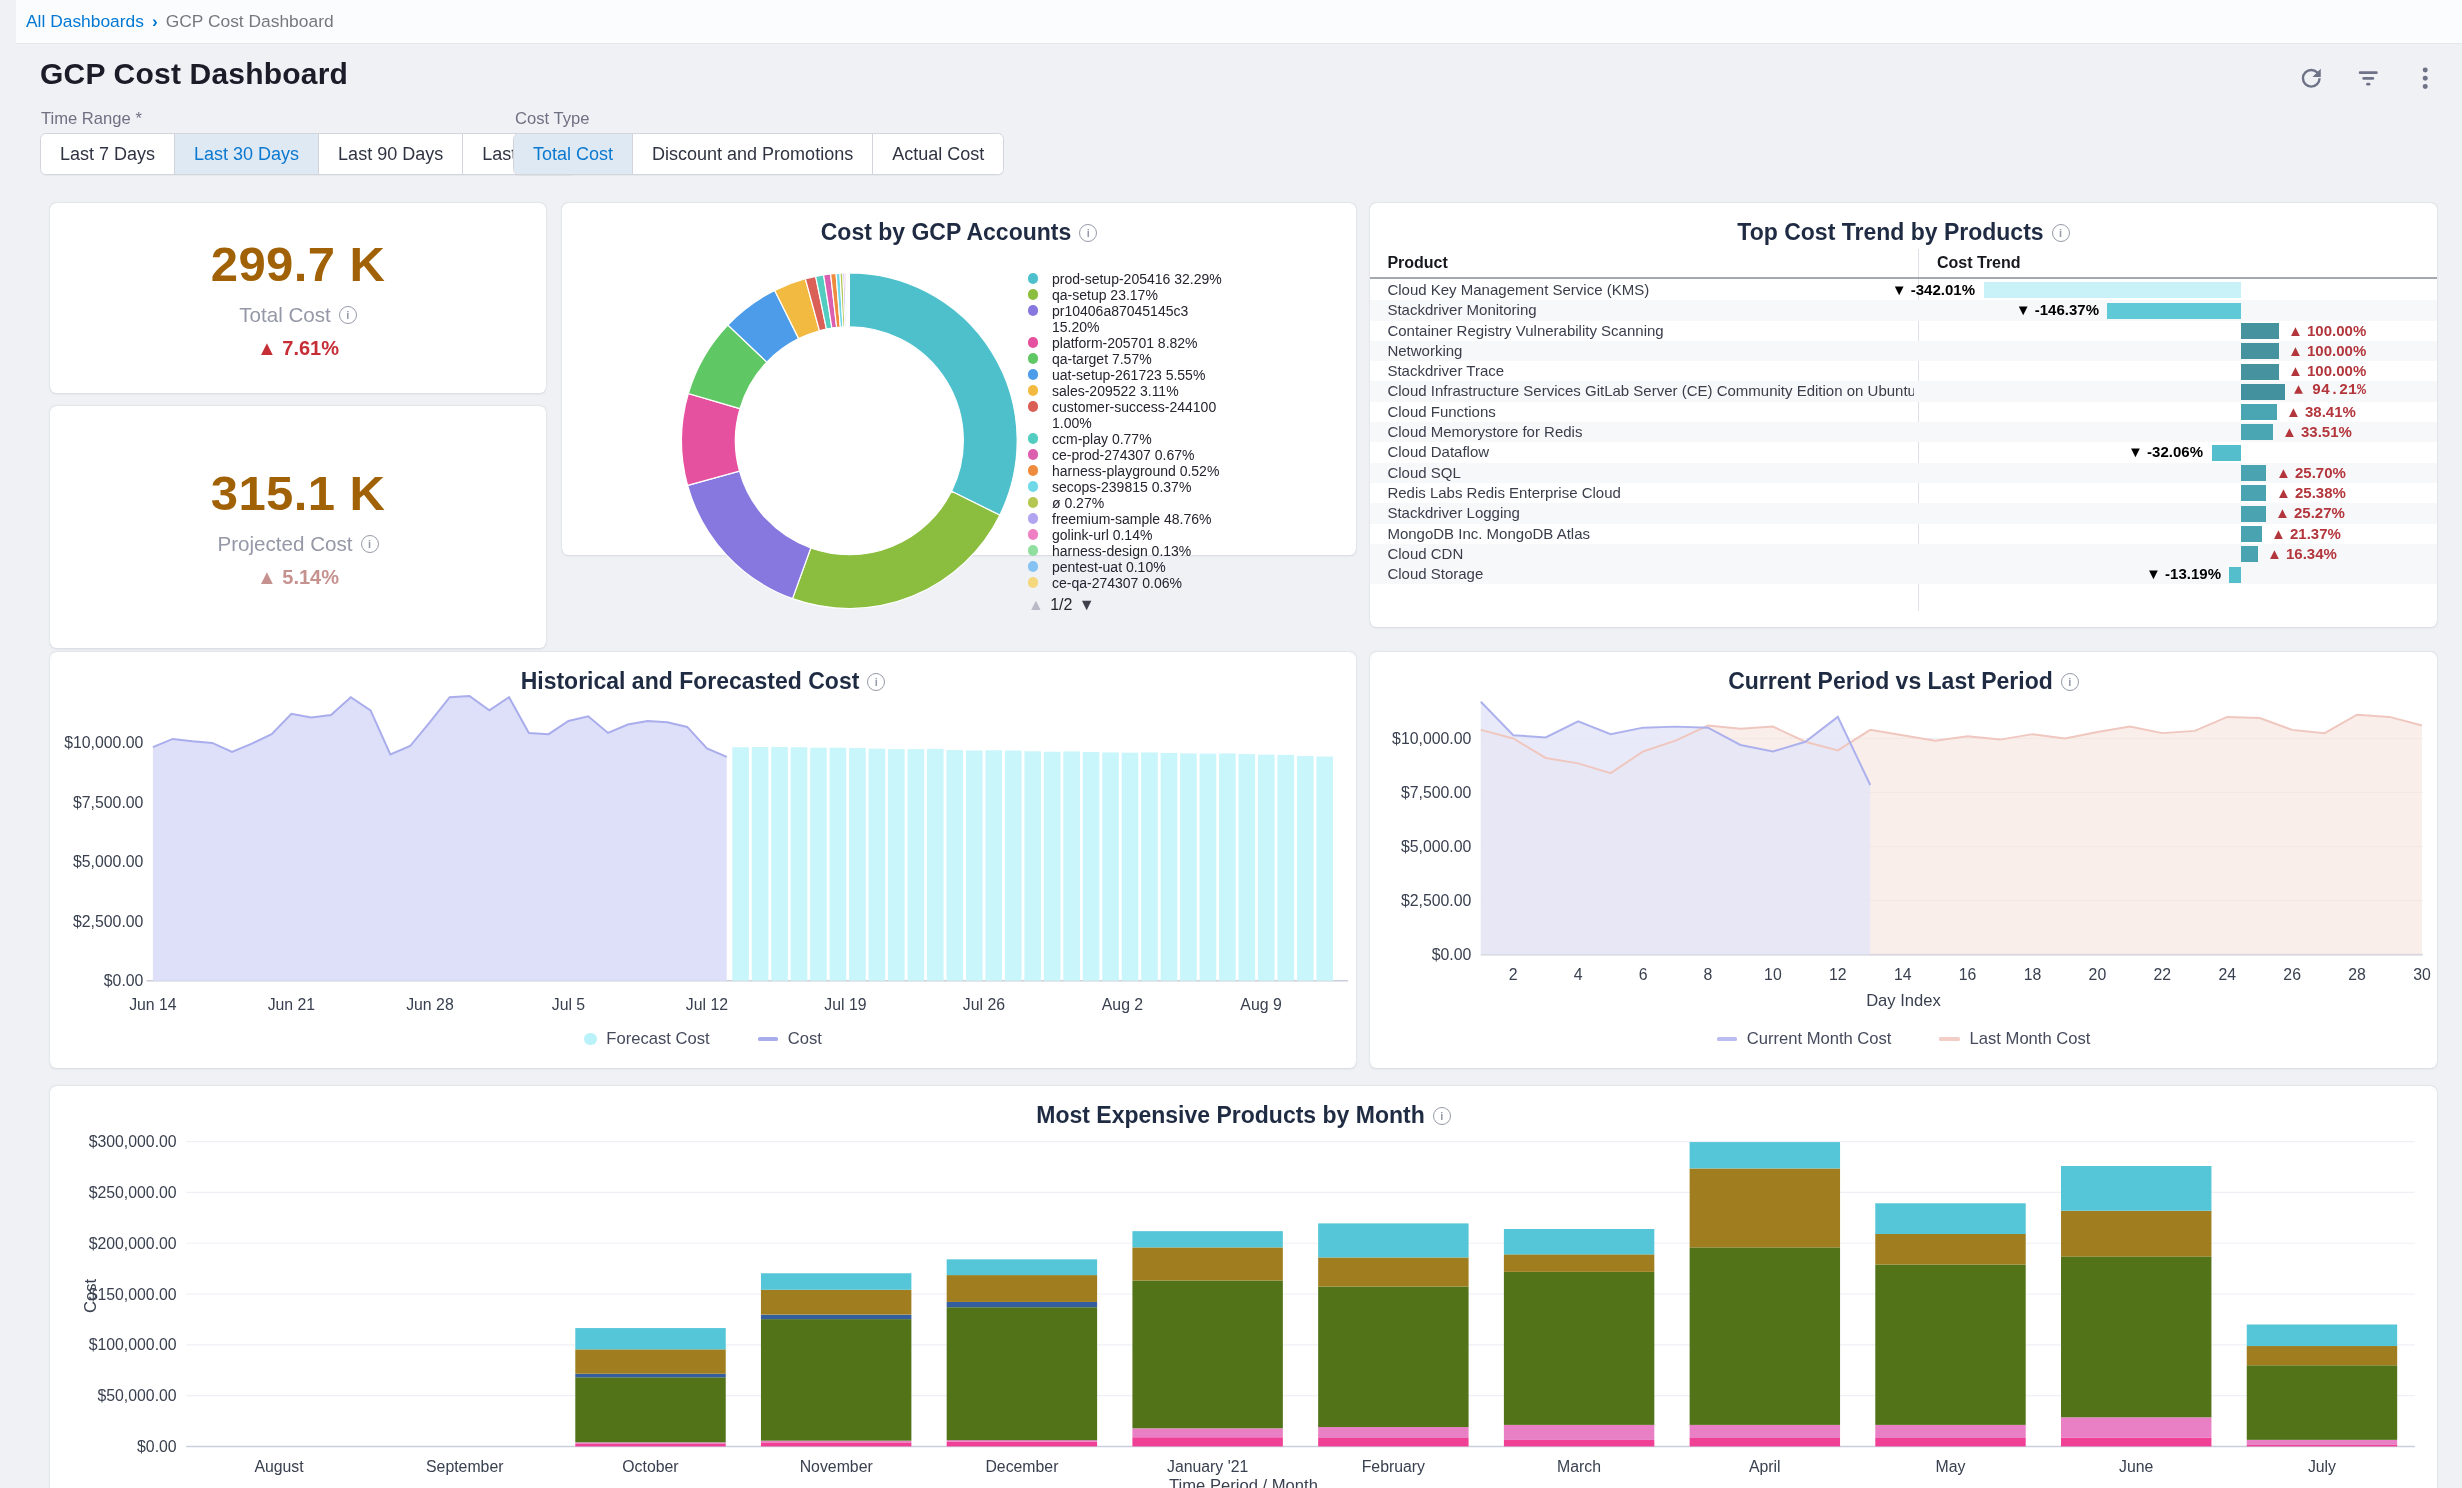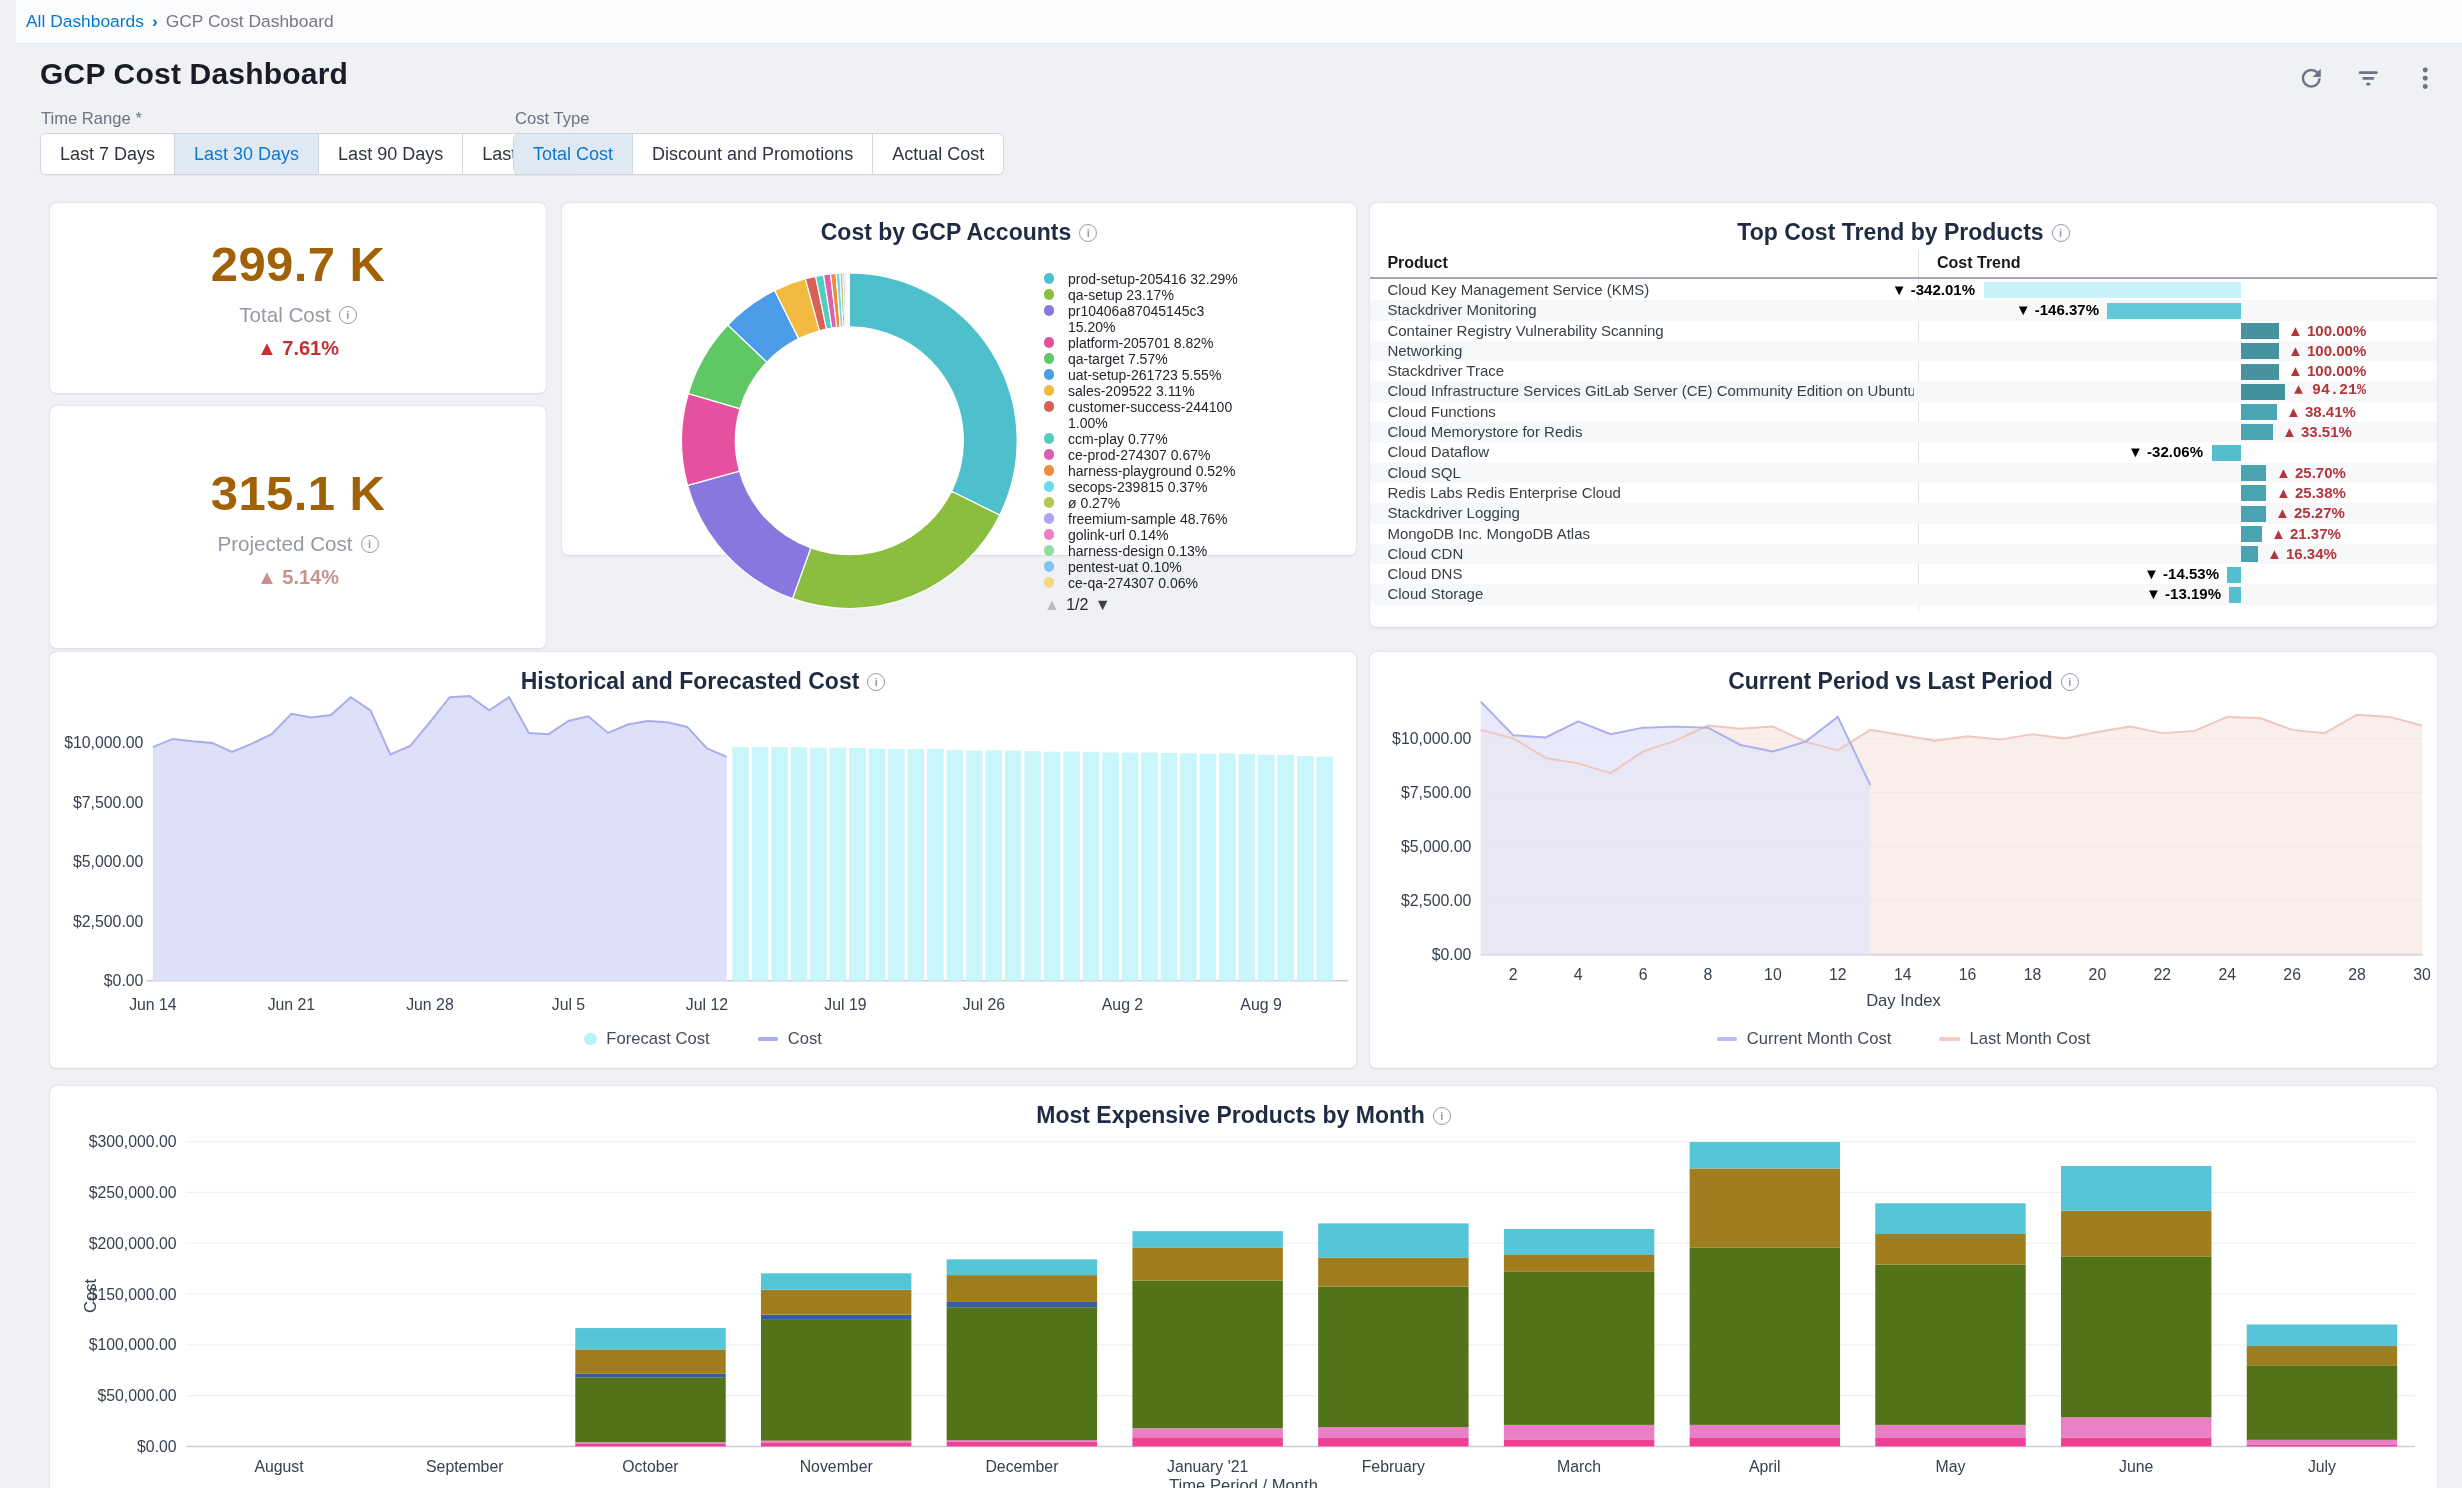--- a/index.html
+++ b/index.html
@@ -33,21 +33,21 @@
   .kpi{display:flex;flex-direction:column;align-items:center;justify-content:center;gap:10.3px}
   .kpi-value{font-size:49px;font-weight:600;color:#a16207;letter-spacing:0.4px}
   .kpi-label{font-size:20.6px;color:#9598A6}
   .kpi-delta{font-size:20px;font-weight:600}
   .info{display:inline-block;width:16px;height:16px;border:1.6px solid #979BA9;border-radius:50%;margin-left:8px;position:relative;vertical-align:-2.4px}
   .info::after{content:"i";position:absolute;left:0;right:0;top:0;text-align:center;font-size:11px;font-weight:600;color:#979BA9;line-height:16px}
   .chart-title{position:relative;z-index:2;text-align:center;font-size:23px;font-weight:600;color:#1F2B42;padding-top:16px}
   .chart-svg{position:absolute;left:0;top:0;z-index:1}
   text.axlbl{font-size:20px;fill:#39404F;font-family:"Liberation Sans","DejaVu Sans",sans-serif}
   
-  #donut-legend{position:absolute;left:482px;top:68px;width:210px;font-size:14px;line-height:16px;color:#23242E;z-index:2}
+  #donut-legend{position:absolute;left:466px;top:68px;width:210px;font-size:14px;line-height:16px;color:#23242E;z-index:2}
   .dl-item{position:relative;padding-left:24px;cursor:pointer}
   .dl-dot{position:absolute;left:0;top:2.4px;width:10.3px;height:10.3px;border-radius:50%}
   .dl-pg{margin-top:6.3px;font-size:16px;color:#26272F;display:flex;gap:6.3px;align-items:center}
   .pg-up{color:#B9BAC6;cursor:pointer}
   .pg-down{color:#3F404C;cursor:pointer}
   
   .tt-colhead{position:absolute;top:51px;font-size:16px;font-weight:700;color:#17181D}
   .tt-vline{position:absolute;top:46px;bottom:16px;left:548px;width:0.8px;background:#DFE1E6}
   .tt-hline{position:absolute;top:74px;left:0;right:0;height:1.6px;background:#A6A8B1}
   #trend-rows{position:absolute;top:77px;left:0;right:0}
@@ -251,25 +251,20 @@
       </div>
       <div class="trow">
         <div class="prod">MongoDB Inc. MongoDB Atlas</div>
         <div class="tbar" style="width: 20.6px; background: rgb(74, 163, 177); left: 871px;"></div>
         <span class="tpct pos" style="left: 901px;">▲ 21.37%</span>
       </div>
       <div class="trow alt">
         <div class="prod">Cloud CDN</div>
         <div class="tbar" style="width: 16.6px; background: rgb(74, 163, 177); left: 871px;"></div>
         <span class="tpct pos" style="left: 897px;">▲ 16.34%</span>
-      </div>
-      <div class="trow">
-        <div class="prod">Cloud DNS</div>
-        <div class="tbar" style="width: 13.5px; background: rgb(84, 190, 204); left: 857px;"></div>
-        <span class="tpct neg" style="right: 218px;">▼ -14.53%</span>
       </div>
       <div class="trow alt">
         <div class="prod">Cloud Storage</div>
         <div class="tbar" style="width: 12px; background: rgb(84, 190, 204); left: 859px;"></div>
         <span class="tpct neg" style="right: 216px;">▼ -13.19%</span>
       </div>
     </div>
 </section>
 
 <section class="card" id="hist-card">

